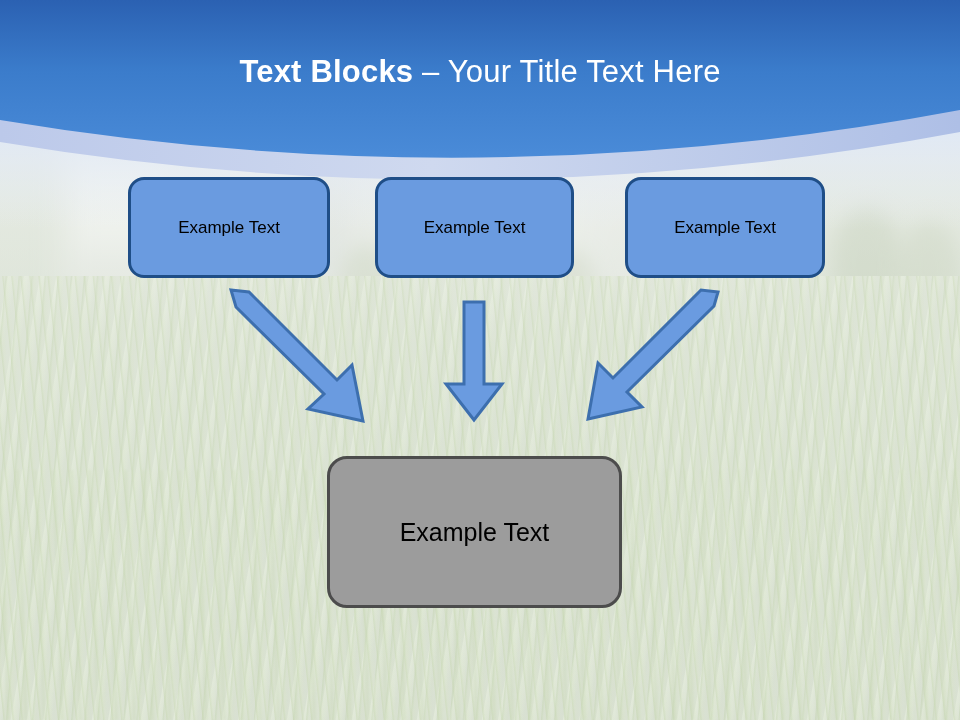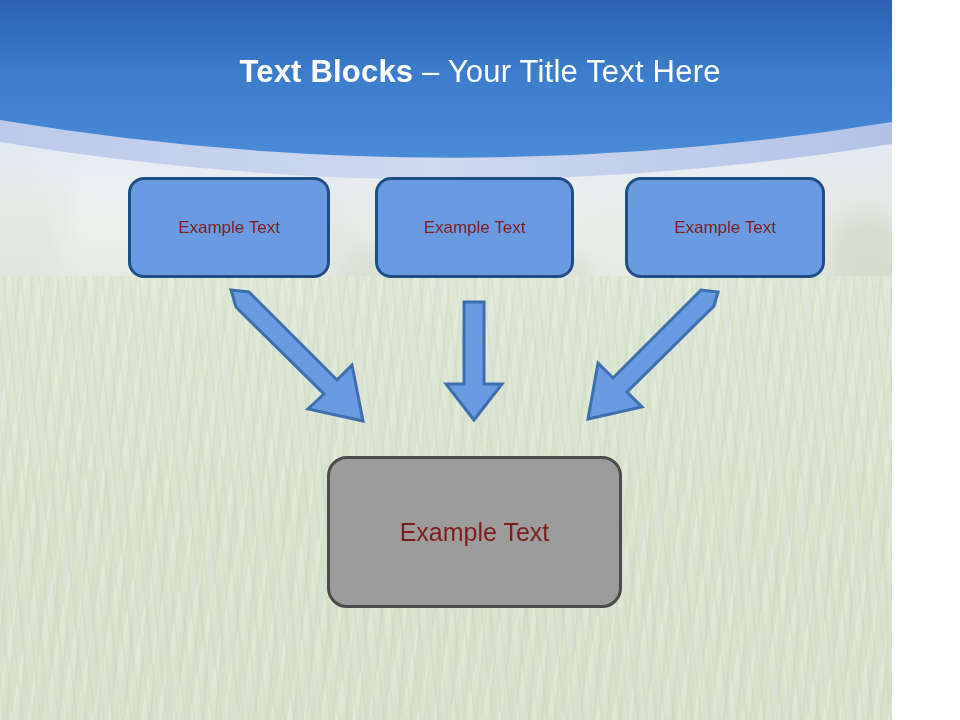--- a/index.html
+++ b/index.html
@@ -2,21 +2,21 @@
 <html><head>
 <meta charset="utf-8">
 <style>
   html, body {
     margin: 0;
     padding: 0;
     background: #ffffff;
   }
   #slide {
     position: relative;
-    width: 892px;
+    width: 960px;
     height: 720px;
     overflow: hidden;
     font-family: "Liberation Sans", sans-serif;
     background: #cfd6cd;
   }
 
   
   .bg-layer {
     position: absolute;
     left: 0; top: 0;
@@ -145,21 +145,21 @@
     width: 960px; height: 720px;
   }
 
   
   .node {
     position: absolute;
     box-sizing: border-box;
     display: flex;
     align-items: center;
     justify-content: center;
-    color: #7f1d1d;
+    color: #000000;
     text-align: center;
   }
   .node.blue {
     background: #6a9be0;
     border: 3px solid #1f4e87;
     border-radius: 16px;
     font-size: 17px;
   }
   .node.gray {
     background: #9c9c9c;

